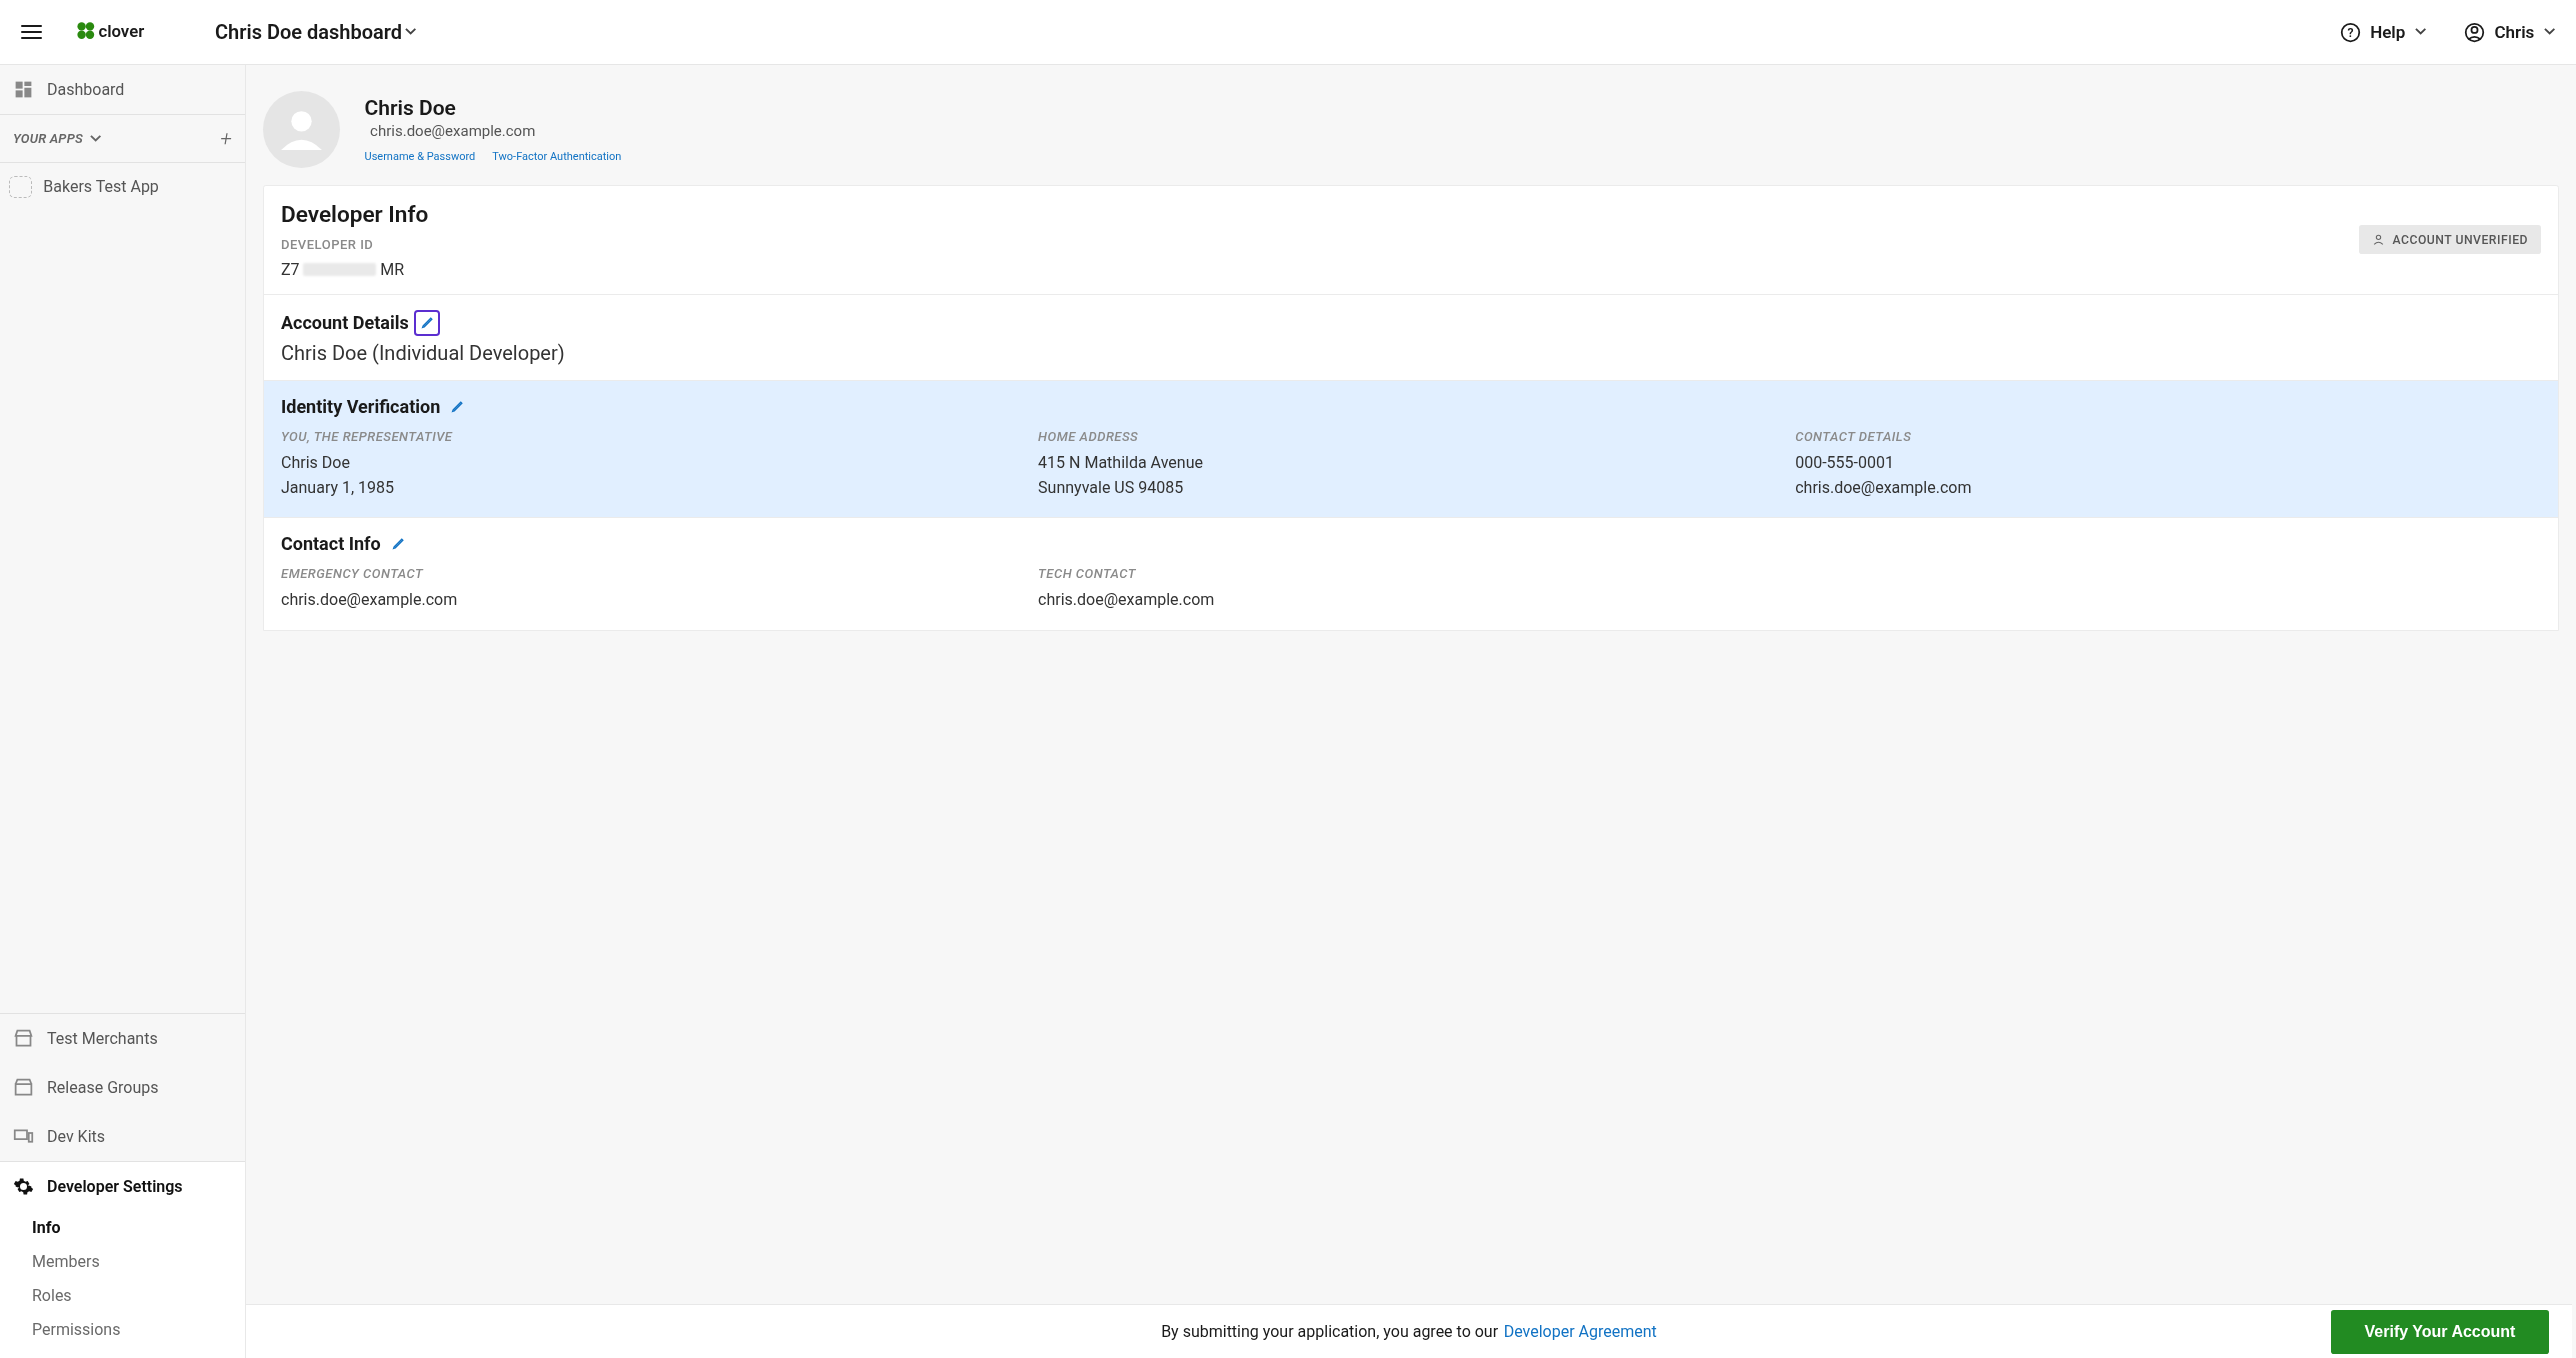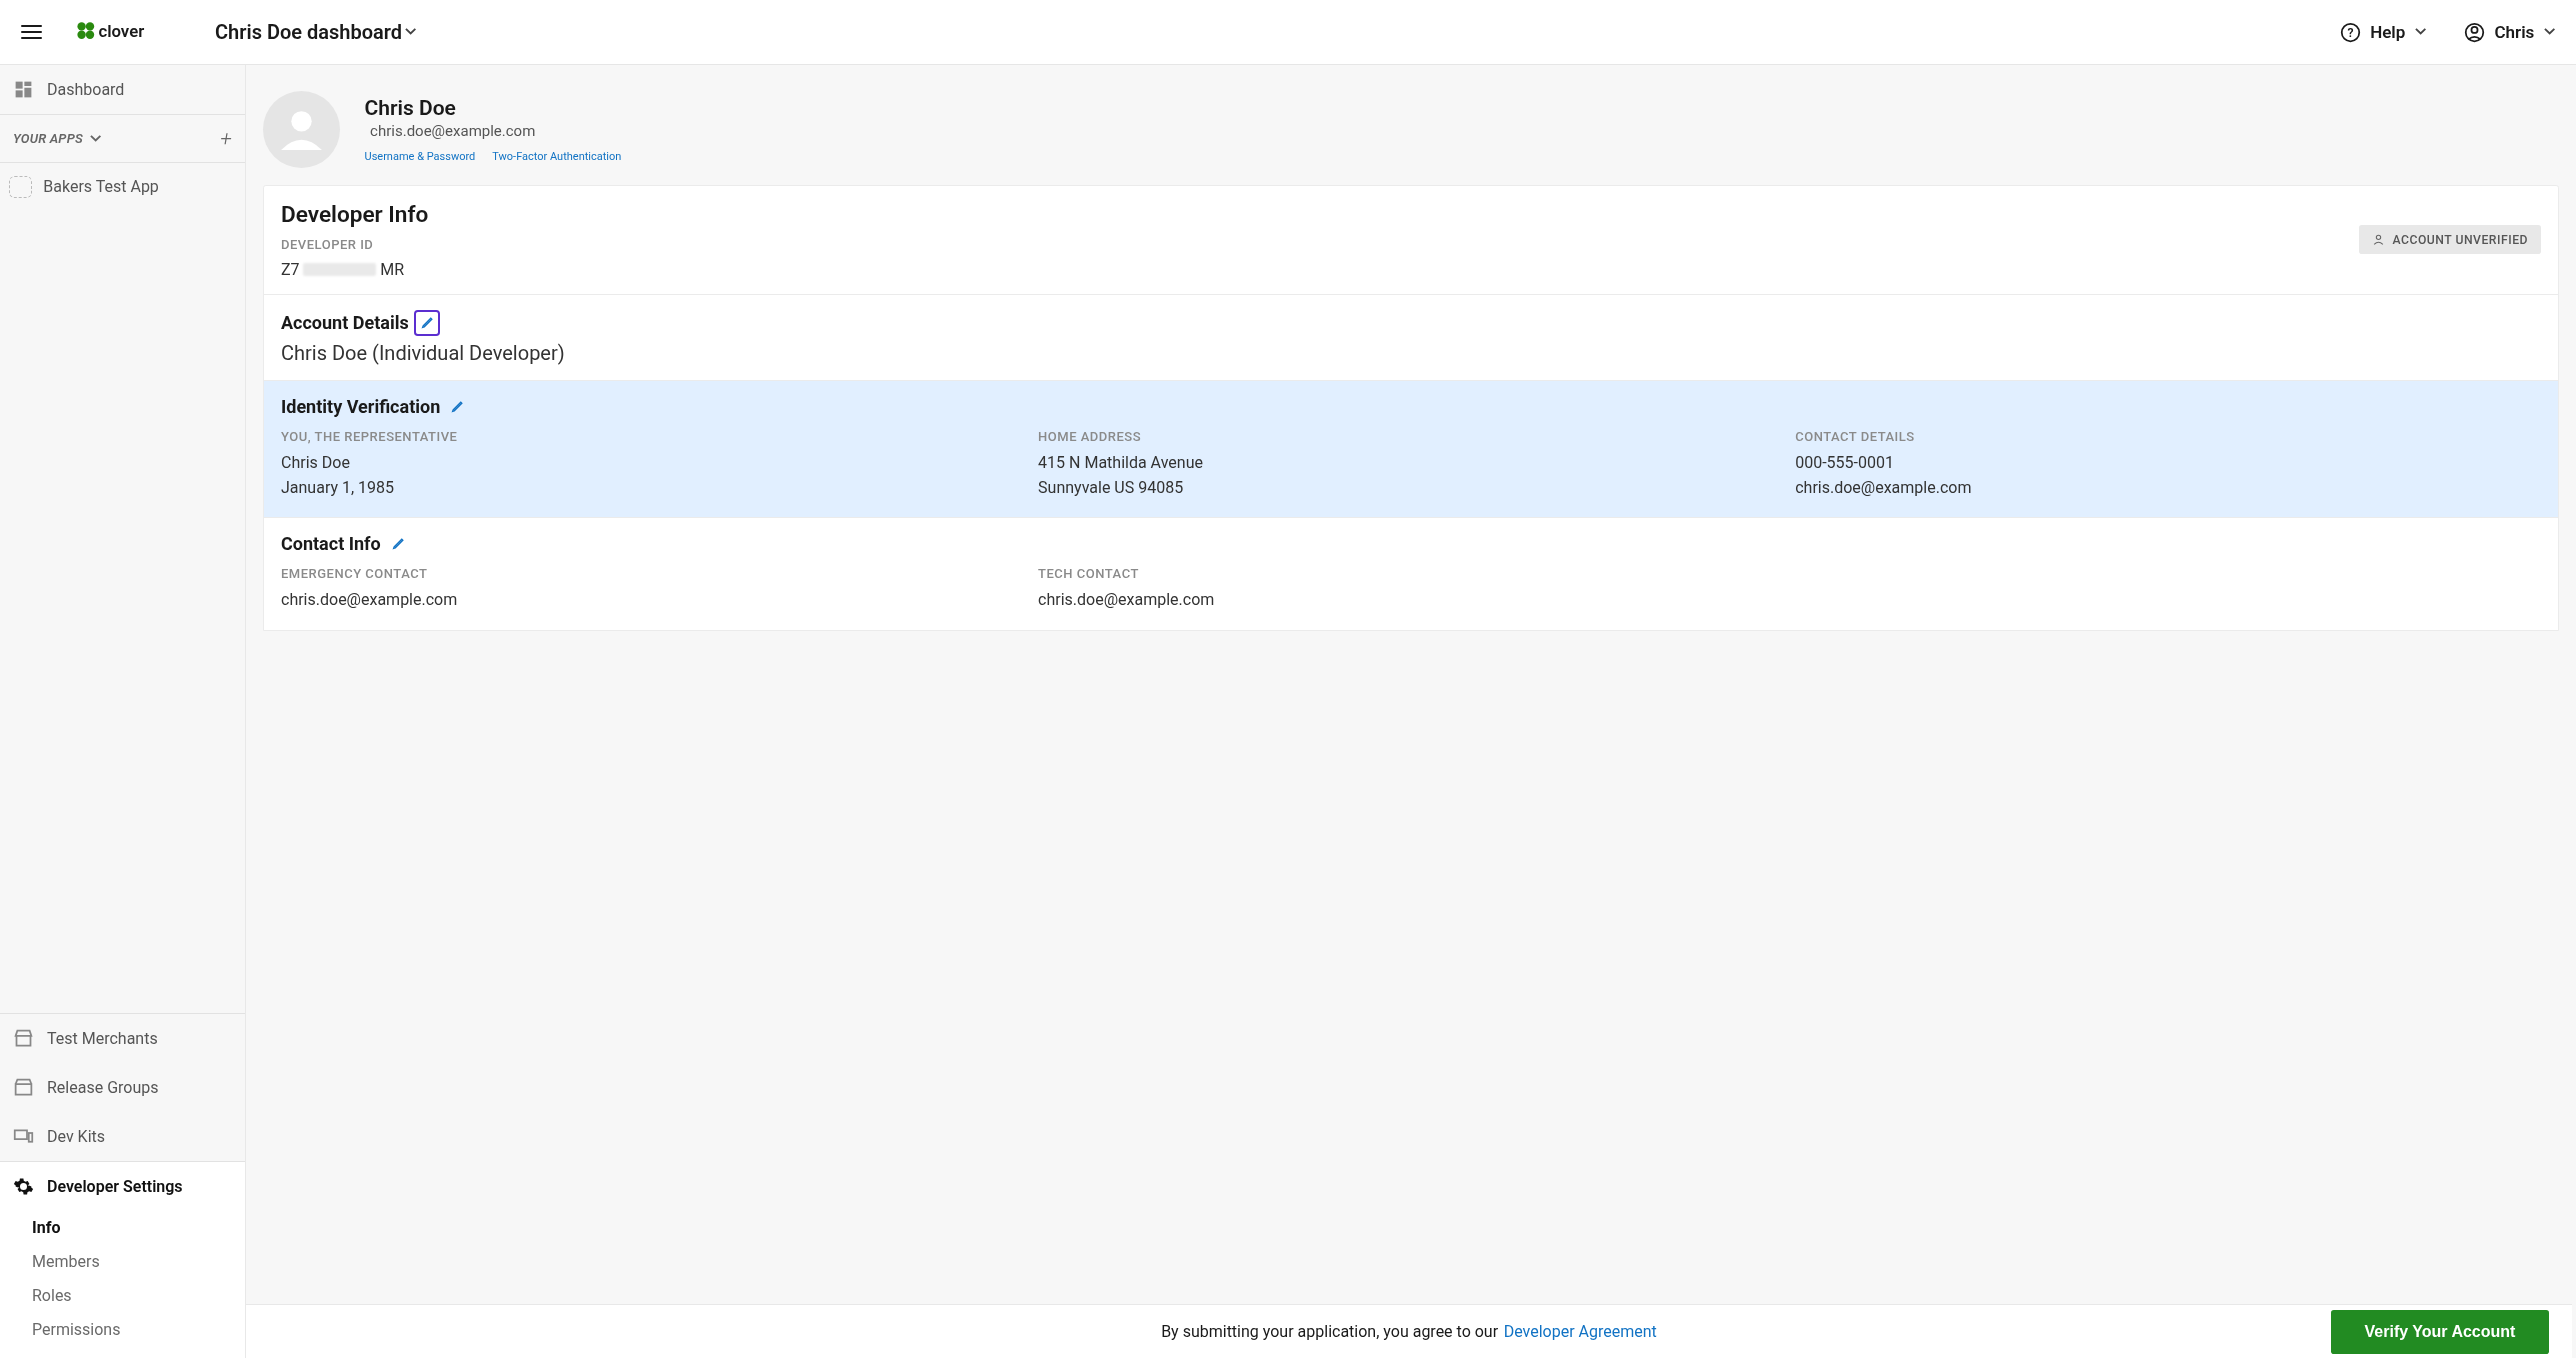--- a/index.html
+++ b/index.html
@@ -106,21 +106,21 @@
 .edit-icon-box {
   width: 26px; height: 26px; border: 2.8px solid #5b2ed0; border-radius: 3.8px;
   display: inline-flex; align-items: center; justify-content: center; cursor: pointer;
 }
 .pencil { width: 13px; height: 13px; }
 .section-sub { font-size: 20px; color: #333; margin-top: 5.6px; }
 .highlight { background: #e1efff; }
 .grid3 {
   display: grid; grid-template-columns: 1fr 1fr 1fr; gap: 11.3px; margin-top: 11.3px;
 }
-.col .meta-label { margin-bottom: 9.4px; }
+.col .meta-label { margin-bottom: 9.4px; font-style: italic; }
 .col div.val { font-size: 16px; color: #333; margin-bottom: 5.6px; }
 .col div.val.optional { color: #a0a0a0; }
 
 .footer-bar {
   position: fixed; bottom: 0; left: 246px; right: 4px;
   background: #fff; border-top: 0.9px solid #e8e8e8;
   display: flex; align-items: center; justify-content: center;
   padding: 17px 22.6px; gap: 5.6px; font-size: 16px;
 }
 .footer-bar a { color: #1273c4; text-decoration: none; cursor: pointer; }

